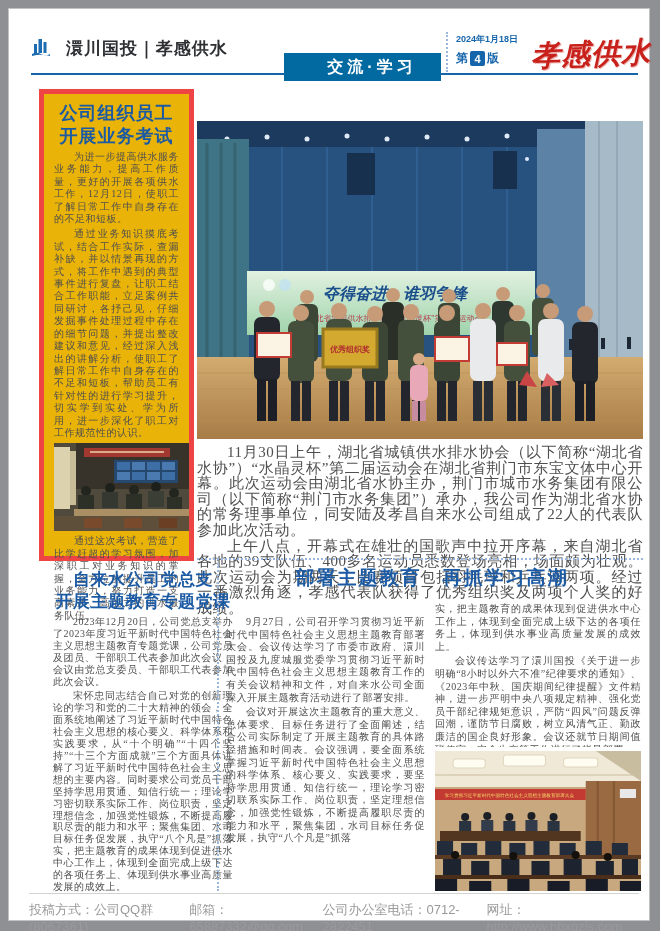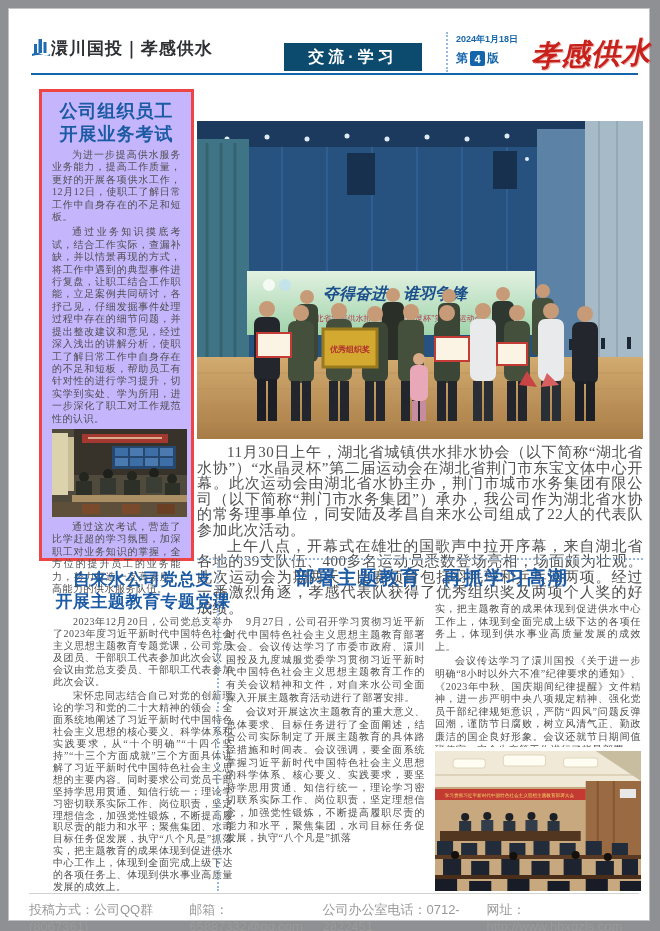--- a/index.html
+++ b/index.html
@@ -1,36 +1,36 @@
 <!DOCTYPE html>
 <html><head>
 <meta charset="utf-8">
 <style>
   html,body{margin:0;padding:0;}
   body{background:#8e9094;font-family:"Liberation Serif","DejaVu Serif",serif;}
   .canvas{position:relative;width:660px;height:931px;background:#8e9094;overflow:hidden;}
   .page{position:absolute;left:8px;top:8px;width:642px;height:913px;background:#ffffff;border:1px solid #c2c2c2;box-sizing:border-box;}
 
   
-  .logo{position:absolute;left:22px;top:26px;display:flex;align-items:center;gap:0;}
+  .logo{position:absolute;left:22px;top:26px;display:flex;align-items:center;gap:15px;}
   .logo-text{font-family:"Liberation Sans","DejaVu Sans",sans-serif;font-weight:bold;font-size:17px;color:#2d2f33;letter-spacing:1px;}
   .header-rule{position:absolute;left:22px;top:64px;width:607px;height:2px;background:#1565ab;}
-  .section-banner{position:absolute;left:275px;top:34px;width:138px;height:28px;background:#0c4a6e;color:#fff;
+  .section-banner{position:absolute;left:275px;top:44px;width:138px;height:28px;background:#0369a1;color:#fff;
     font-family:"Liberation Sans","DejaVu Sans",sans-serif;font-weight:bold;font-size:16px;letter-spacing:4px;
-    display:flex;align-items:center;justify-content:center;}
+    display:flex;align-items:center;justify-content:center;padding-left:19px;}
   .header-dotted{position:absolute;left:437px;top:23px;height:40px;border-left:2px dotted #9ab8dd;}
   .date-block{position:absolute;left:447px;top:24px;width:88px;font-family:"Liberation Sans","DejaVu Sans",sans-serif;}
   .date-text{color:#1565ab;font-size:9px;font-weight:bold;white-space:nowrap;}
   .edition-line{margin-top:4px;display:flex;align-items:center;gap:2px;color:#1565ab;font-weight:bold;font-size:12px;}
   .edition-box{display:inline-flex;align-items:center;justify-content:center;width:15px;height:15px;background:#1565ab;color:#fff;font-size:11px;border-radius:2px;}
   .masthead{position:absolute;left:522px;top:26px;width:115px;color:#c8211b;font-weight:900;font-size:29px;letter-spacing:1px;
     transform:rotate(-2deg);font-style:italic;text-shadow:1px 1px 0 rgba(200,33,27,.35);white-space:nowrap;}
 
   
-  .left-box{position:absolute;left:30px;top:80px;width:155px;height:472px;border:3px solid #ef4444;background:#c4b5fd;box-sizing:border-box;padding:8px 10px;}
+  .left-box{position:absolute;left:30px;top:80px;width:155px;height:472px;border:5px solid #ef4444;background:#eab308;box-sizing:border-box;padding:8px 10px;}
   .box-title{color:#1c5ba4;font-weight:bold;font-size:18px;line-height:23px;text-align:center;letter-spacing:1px;}
   .body-p{margin:0;color:#4f4f4f;font-size:10px;line-height:12.4px;text-align:justify;text-indent:2em;letter-spacing:0.5px;}
   .left-box .body-p{margin-top:3px;}
   .left-photo{margin:4px 0 4px 0;width:135px;height:88px;display:block;}
 
   
   .main-title{position:absolute;left:188px;top:88px;width:446px;text-align:center;color:#1c5ba4;font-weight:bold;font-size:20px;letter-spacing:1px;white-space:nowrap;}
   .main-photo{position:absolute;left:188px;top:112px;width:446px;height:318px;display:block;}
   .main-body{position:absolute;left:188px;top:436px;width:446px;}
   .main-body .body-p{font-size:15px;line-height:15.6px;}

